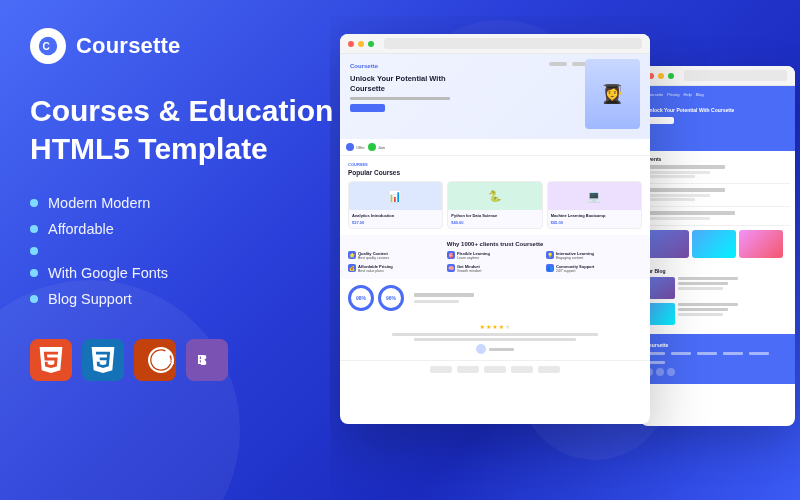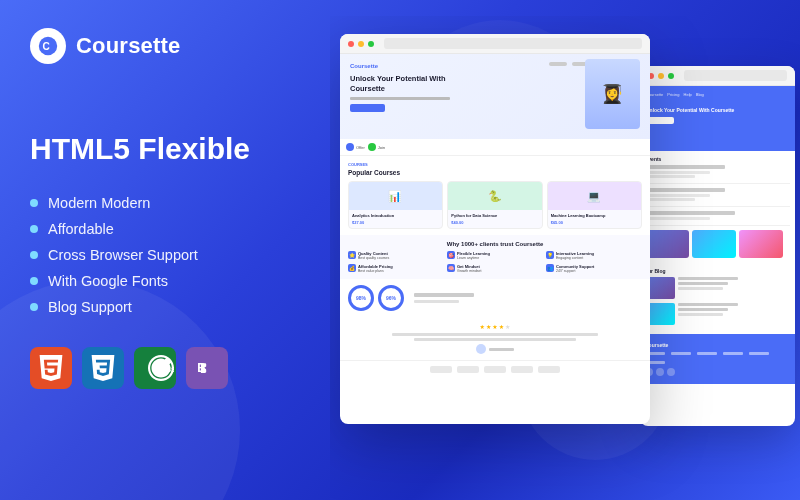--- a/index.html
+++ b/index.html
@@ -121,21 +121,21 @@
       border-radius: 8px;
       display: flex;
       align-items: center;
       justify-content: center;
       font-size: 9px;
       font-weight: 700;
       color: white;
     }
     .badge-html { background: #E44D26; }
     .badge-css { background: #1572B6; }
-    .badge-sass { background: #15803d; padding-left: 11px; }
+    .badge-sass { background: #c2410c; padding-left: 11px; }
     .badge-bs { background: #7952B3; }
 
     
     .right-panel {
       position: absolute;
       right: 0;
       top: 16px;
       width: 470px;
       height: 500px;
       overflow: hidden;
@@ -620,36 +620,35 @@
     <div class="logo-icon">
       <svg viewBox="0 0 24 24" fill="none">
         <circle cx="12" cy="12" r="10" fill="#4A6CF7"></circle>
         <text x="6" y="16" font-size="11" font-weight="800" fill="white">C</text>
       </svg>
     </div>
     <span class="logo-text">Coursette</span>
   </div>
 
   <h1 class="main-title">
-    <br>
-    <span>HTML5 Flexible</span>
+    <span>Courses &amp; Education</span><br>
+    <span>HTML5 Template</span>
   </h1>
 
   <ul class="features-list">
     <li>
       <span class="bullet"></span>
       <span>Modern Modern</span>
     </li>
     <li>
       <span class="bullet"></span>
       <span>Affordable</span>
     </li>
     <li>
       <span class="bullet"></span>
-      <span>Cross Browser Support</span>
     </li>
     <li>
       <span class="bullet"></span>
       <span>With Google Fonts</span>
     </li>
     <li>
       <span class="bullet"></span>
       <span>Blog Support</span>
     </li>
   </ul>

